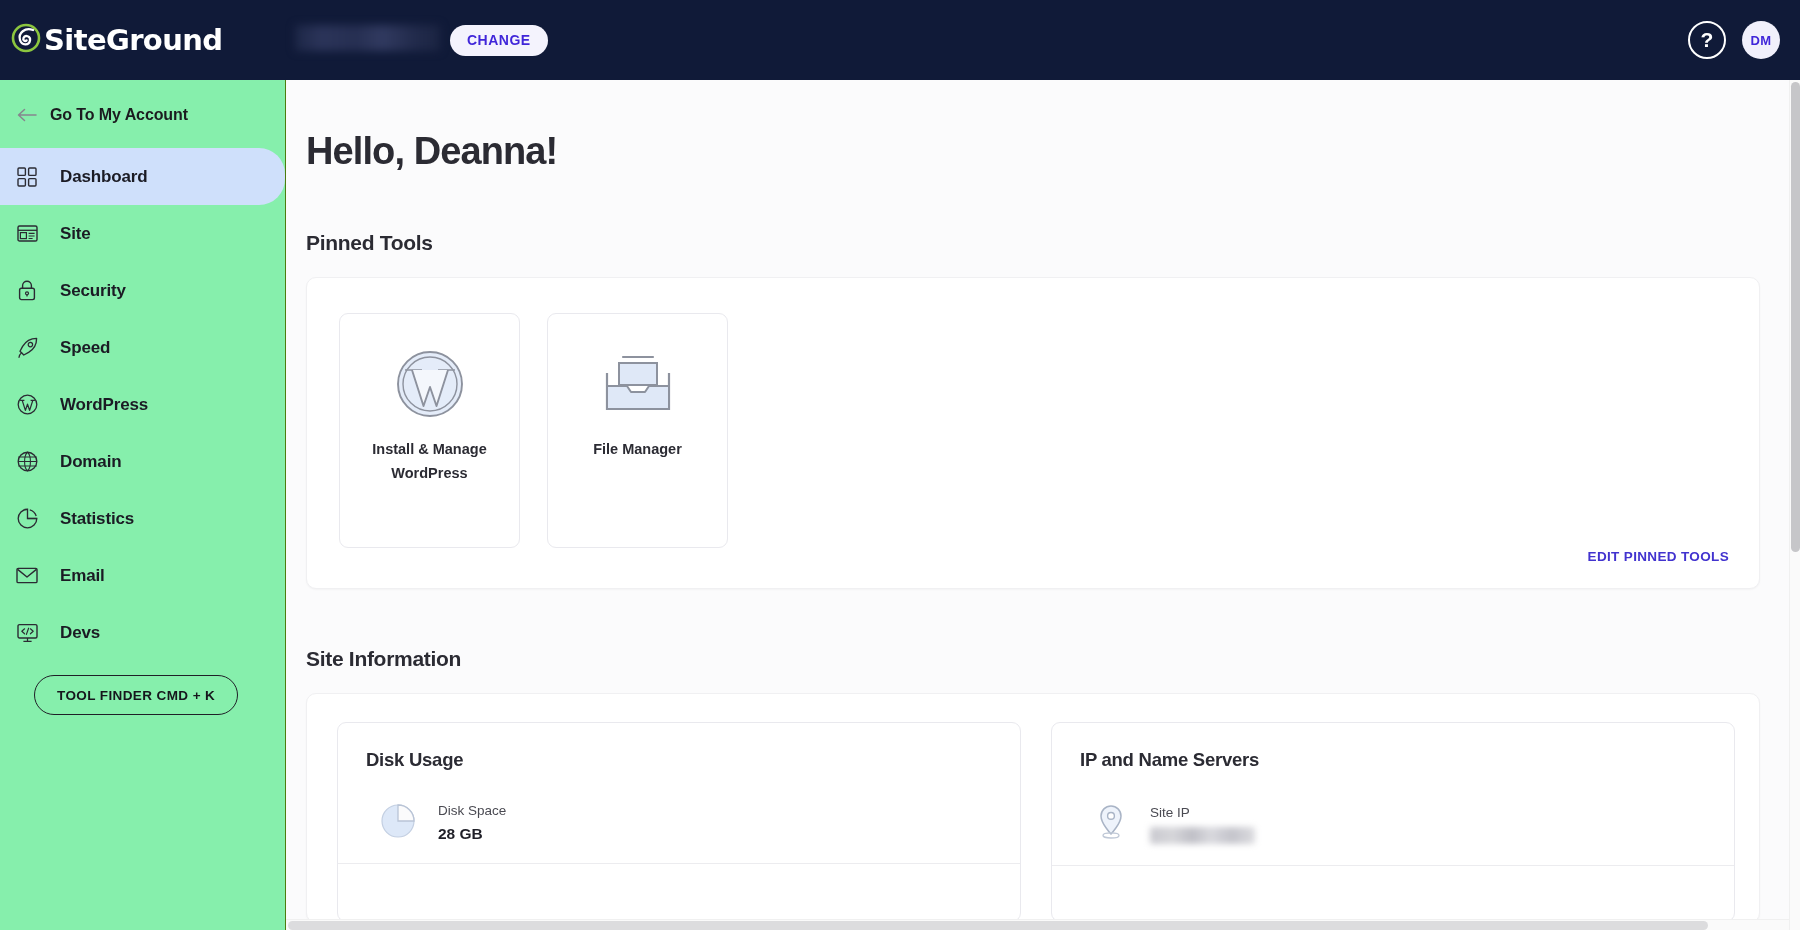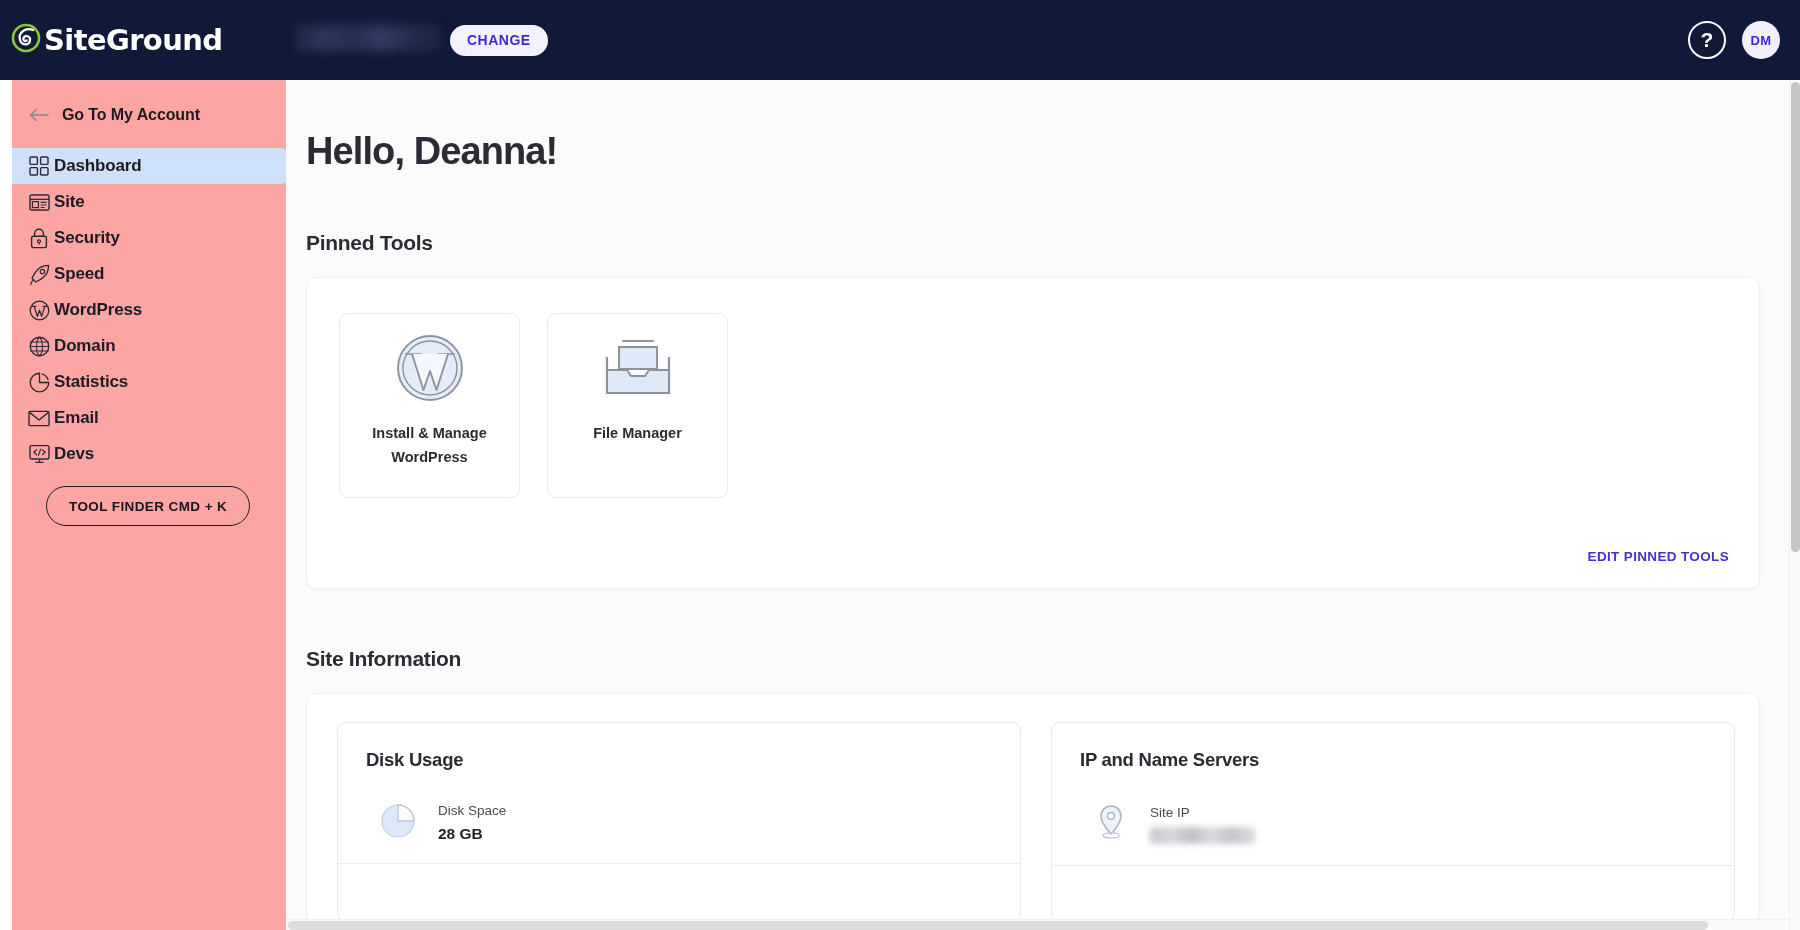--- a/index.html
+++ b/index.html
@@ -53,34 +53,34 @@
   }
   .avatar {
     width: 38px; height: 38px; border-radius: 50%;
     background: #f1f0fb; color: #4026d9;
     display: flex; align-items: center; justify-content: center;
     font-size: 13px; font-weight: 700; cursor: pointer; letter-spacing: 0.3px;
   }
 
   
   .sidebar {
-    position: absolute; left: 12px; top: 80px; width: 286px; height: 850px;
-    background: #fca5a5; border-right: 4px solid #4d7c0f;
+    position: absolute; left: 0; top: 80px; width: 286px; height: 850px;
+    background: #86efac; border-right: 1px solid #4d7c0f;
   }
   .go-account {
     display: flex; align-items: center; gap: 12px;
     padding: 24px 0 22px 16px; cursor: pointer;
   }
   .go-account .label {
     font-size: 16px; font-weight: 700; color: #1b1b1f; letter-spacing: -0.1px;
   }
   .nav-list { display: flex; flex-direction: column; }
   .nav-item {
-    position: relative; height: 36px;
-    display: flex; align-items: center; gap: 4px;
+    position: relative; height: 57px;
+    display: flex; align-items: center; gap: 22px;
     padding-left: 16px; cursor: pointer;
   }
   .nav-item .nav-label {
     font-size: 17px; font-weight: 700; color: #1b1b24; letter-spacing: -0.15px;
   }
   .nav-item.active {
     background: #cfe0fb;
     border-top-right-radius: 26px; border-bottom-right-radius: 26px;
     width: 285px;
   }
@@ -114,24 +114,24 @@
     letter-spacing: -0.3px; margin: 58px 0 0 0;
   }
   .panel {
     margin-top: 22px; background: #ffffff;
     border: 1px solid #f0f0f2; border-radius: 10px;
     box-shadow: 0 1px 2px rgba(20,20,40,0.035);
   }
   .pinned-panel { height: 312px; position: relative; padding: 35px 0 0 32px; }
   .tool-row { display: flex; gap: 27px; }
   .tool-card {
-    width: 181px; height: 185px;
+    width: 181px; height: 235px;
     background: #ffffff; border: 1px solid #e9e9ee; border-radius: 9px;
     display: flex; flex-direction: column; align-items: center;
-    padding-top: 12px; cursor: pointer;
+    padding-top: 28px; cursor: pointer;
   }
   .tool-icon { height: 84px; display: flex; align-items: center; justify-content: center; }
   .tool-label {
     margin-top: 12px; font-size: 14.5px; font-weight: 700; color: #2b2b33;
     text-align: center; line-height: 1.65; width: 140px;
   }
   .edit-pinned {
     position: absolute; right: 30px; bottom: 24px;
     font-size: 13.5px; font-weight: 700; color: #4233cf;
     letter-spacing: 0.35px; cursor: pointer; background: none; border: none;

